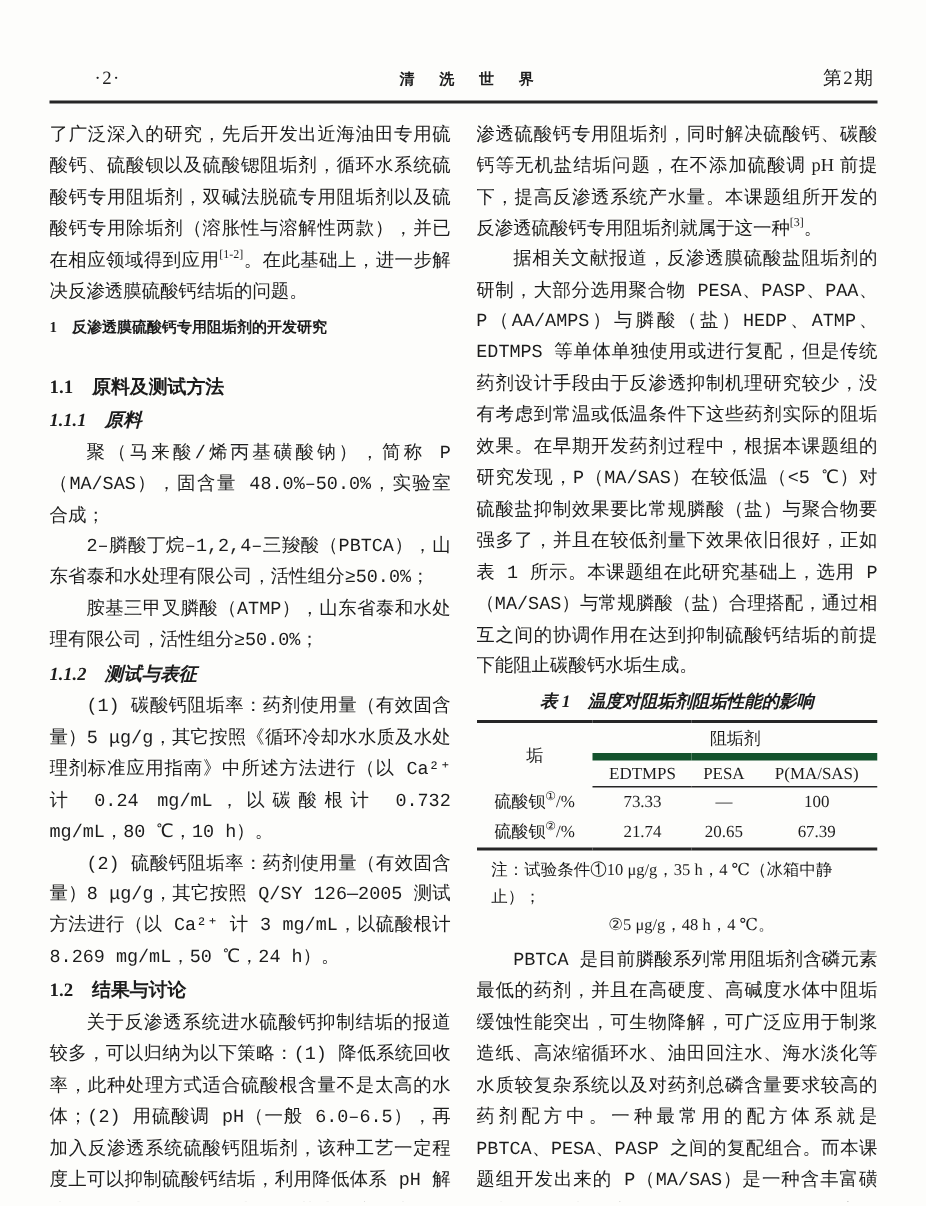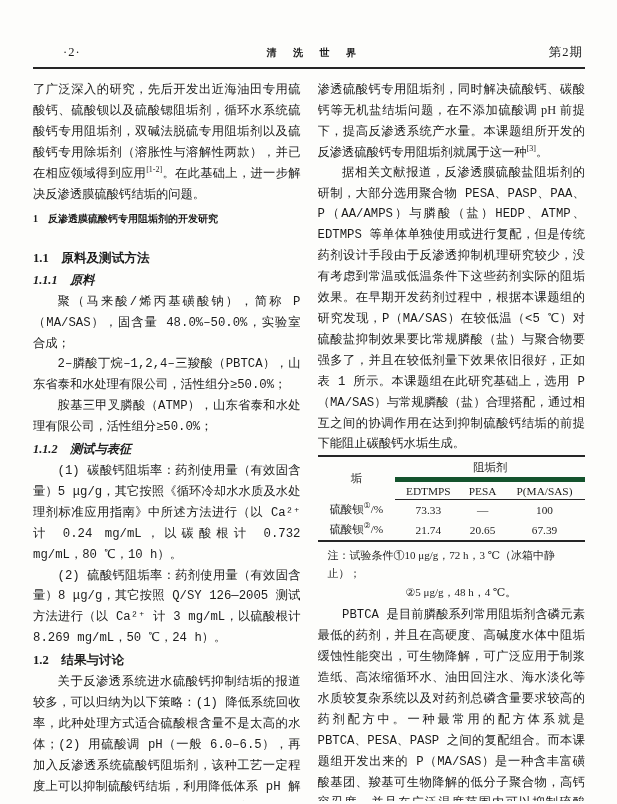--- a/index.html
+++ b/index.html
@@ -88,20 +88,21 @@
       <p class="indent">(1) 碳酸钙阻垢率：药剂使用量（有效固含量）5 μg/g，其它按照《循环冷却水水质及水处理剂标准应用指南》中所述方法进行（以 Ca²⁺ 计 0.24 mg/mL，以碳酸根计 0.732 mg/mL，80 ℃，10 h）。</p>
       <p class="indent">(2) 硫酸钙阻垢率：药剂使用量（有效固含量）8 μg/g，其它按照 Q/SY 126—2005 测试方法进行（以 Ca²⁺ 计 3 mg/mL，以硫酸根计 8.269 mg/mL，50 ℃，24 h）。</p>
       <h3>1.2　结果与讨论</h3>
       <p class="indent">关于反渗透系统进水硫酸钙抑制结垢的报道较多，可以归纳为以下策略：(1) 降低系统回收率，此种处理方式适合硫酸根含量不是太高的水体；(2) 用硫酸调 pH（一般 6.0–6.5），再加入反渗透系统硫酸钙阻垢剂，该种工艺一定程度上可以抑制硫酸钙结垢，利用降低体系 pH 解决碳酸钙结垢问题，但加酸工艺比较麻烦也有一定危险性；(3) 开发多功能反</p>
     </div>
 
     <div class="col">
       <p><span>渗透硫酸钙专用阻垢剂，同时解决硫酸钙、碳酸钙等无机盐结垢问题，在不添加硫酸调 pH 前提下，提高反渗透系统产水量。本课题组所开发的反渗透硫酸钙专用阻垢剂就属于这一种</span><sup>[3]</sup><span>。</span></p>
       <p class="indent">据相关文献报道，反渗透膜硫酸盐阻垢剂的研制，大部分选用聚合物 PESA、PASP、PAA、P（AA/AMPS）与膦酸（盐）HEDP、ATMP、EDTMPS 等单体单独使用或进行复配，但是传统药剂设计手段由于反渗透抑制机理研究较少，没有考虑到常温或低温条件下这些药剂实际的阻垢效果。在早期开发药剂过程中，根据本课题组的研究发现，P（MA/SAS）在较低温（&lt;5 ℃）对硫酸盐抑制效果要比常规膦酸（盐）与聚合物要强多了，并且在较低剂量下效果依旧很好，正如表 1 所示。本课题组在此研究基础上，选用 P（MA/SAS）与常规膦酸（盐）合理搭配，通过相互之间的协调作用在达到抑制硫酸钙结垢的前提下能阻止碳酸钙水垢生成。</p>
 
+      <div class="tbl-caption">表 1　温度对阻垢剂阻垢性能的影响</div>
       <table class="three-line">
         <tbody>
           <tr>
             <td class="stub" rowspan="2">垢</td>
             <td class="grp" colspan="3">阻垢剂</td>
           </tr>
           <tr class="subhead">
             <td>EDTMPS</td>
             <td>PESA</td>
             <td>P(MA/SAS)</td>
@@ -114,21 +115,21 @@
           </tr>
           <tr>
             <td class="rowlabel"><span>硫酸钡</span><sup>②</sup><span>/%</span></td>
             <td>21.74</td>
             <td>20.65</td>
             <td>67.39</td>
           </tr>
         </tbody>
       </table>
       <div class="tbl-note">
-        <span class="n1">注：试验条件①10 μg/g，72 h，3 ℃（冰箱中静止）；</span>
+        <span class="n1">注：试验条件①10 μg/g，35 h，4 ℃（冰箱中静止）；</span>
         <span class="n2">②5 μg/g，48 h，4 ℃。</span>
       </div>
 
       <p class="indent">PBTCA 是目前膦酸系列常用阻垢剂含磷元素最低的药剂，并且在高硬度、高碱度水体中阻垢缓蚀性能突出，可生物降解，可广泛应用于制浆造纸、高浓缩循环水、油田回注水、海水淡化等水质较复杂系统以及对药剂总磷含量要求较高的药剂配方中。一种最常用的配方体系就是 PBTCA、PESA、PASP 之间的复配组合。而本课题组开发出来的 P（MA/SAS）是一种含丰富磺酸基团、羧基可生物降解的低分子聚合物，高钙容忍度，并且在广泛温度范围内可以抑制硫酸钙、硫酸钡、硫酸锶结垢。</p>
 
     </div>
 
   </div>
 </div>
 

